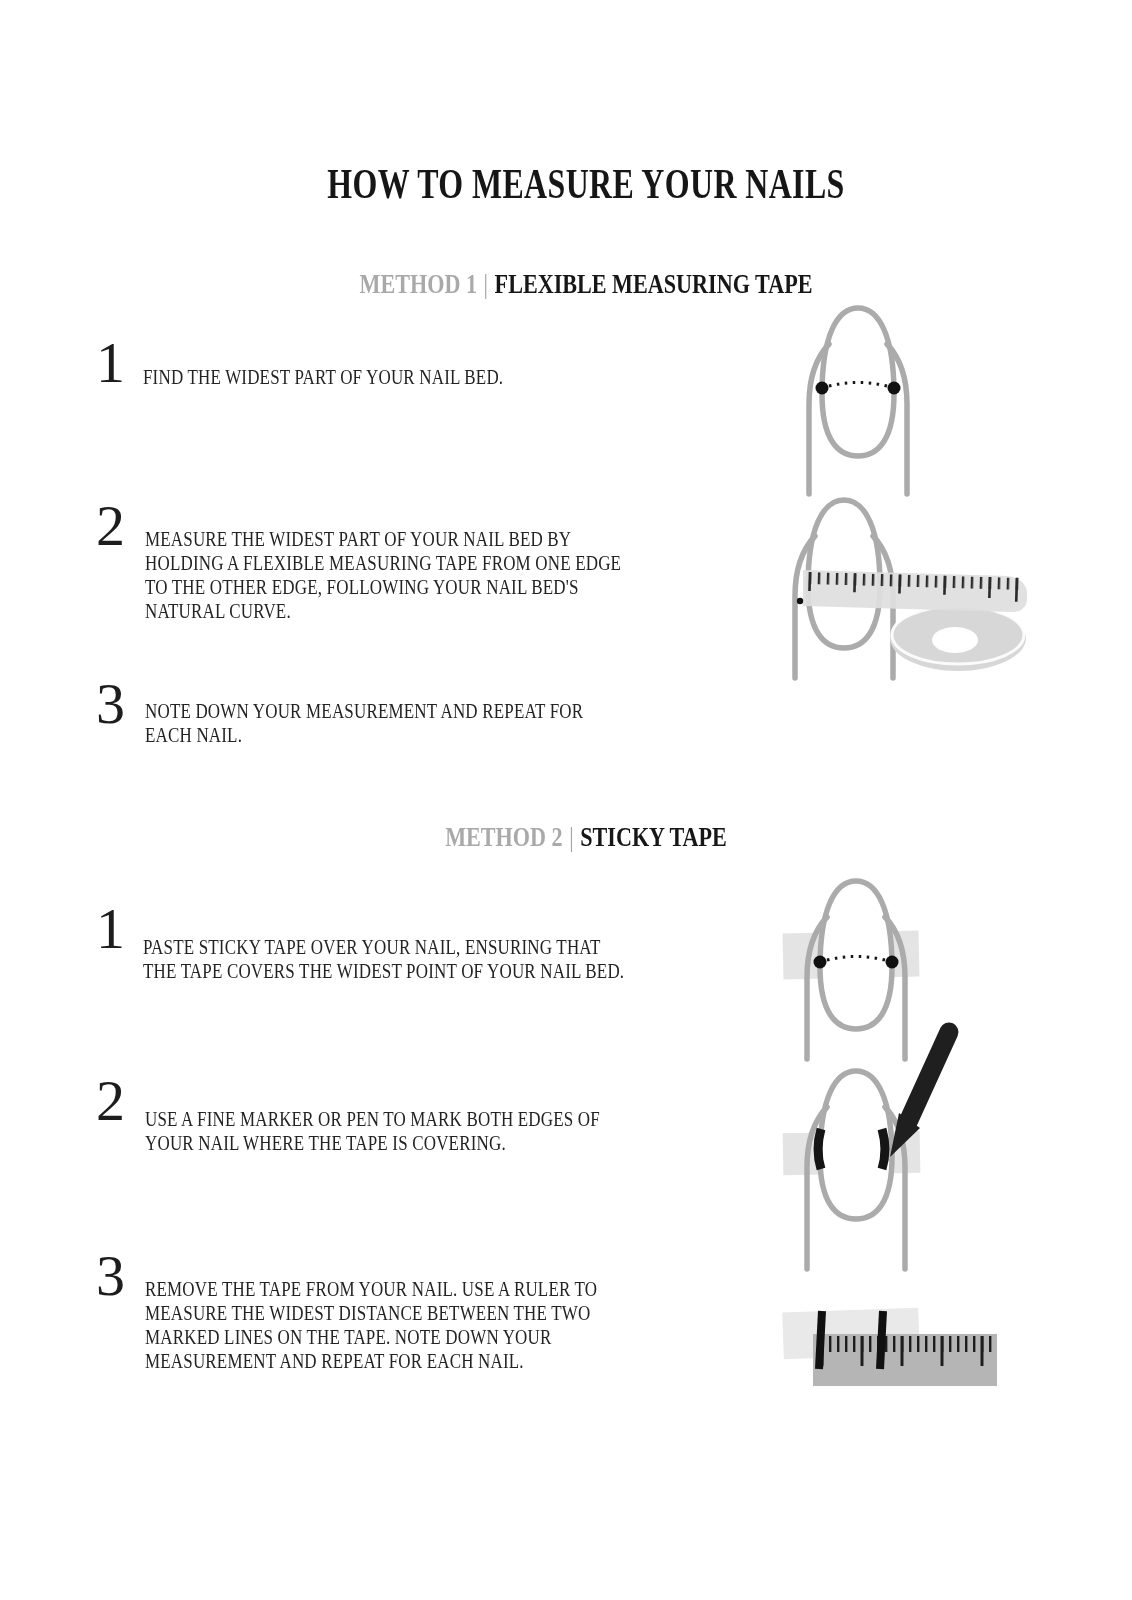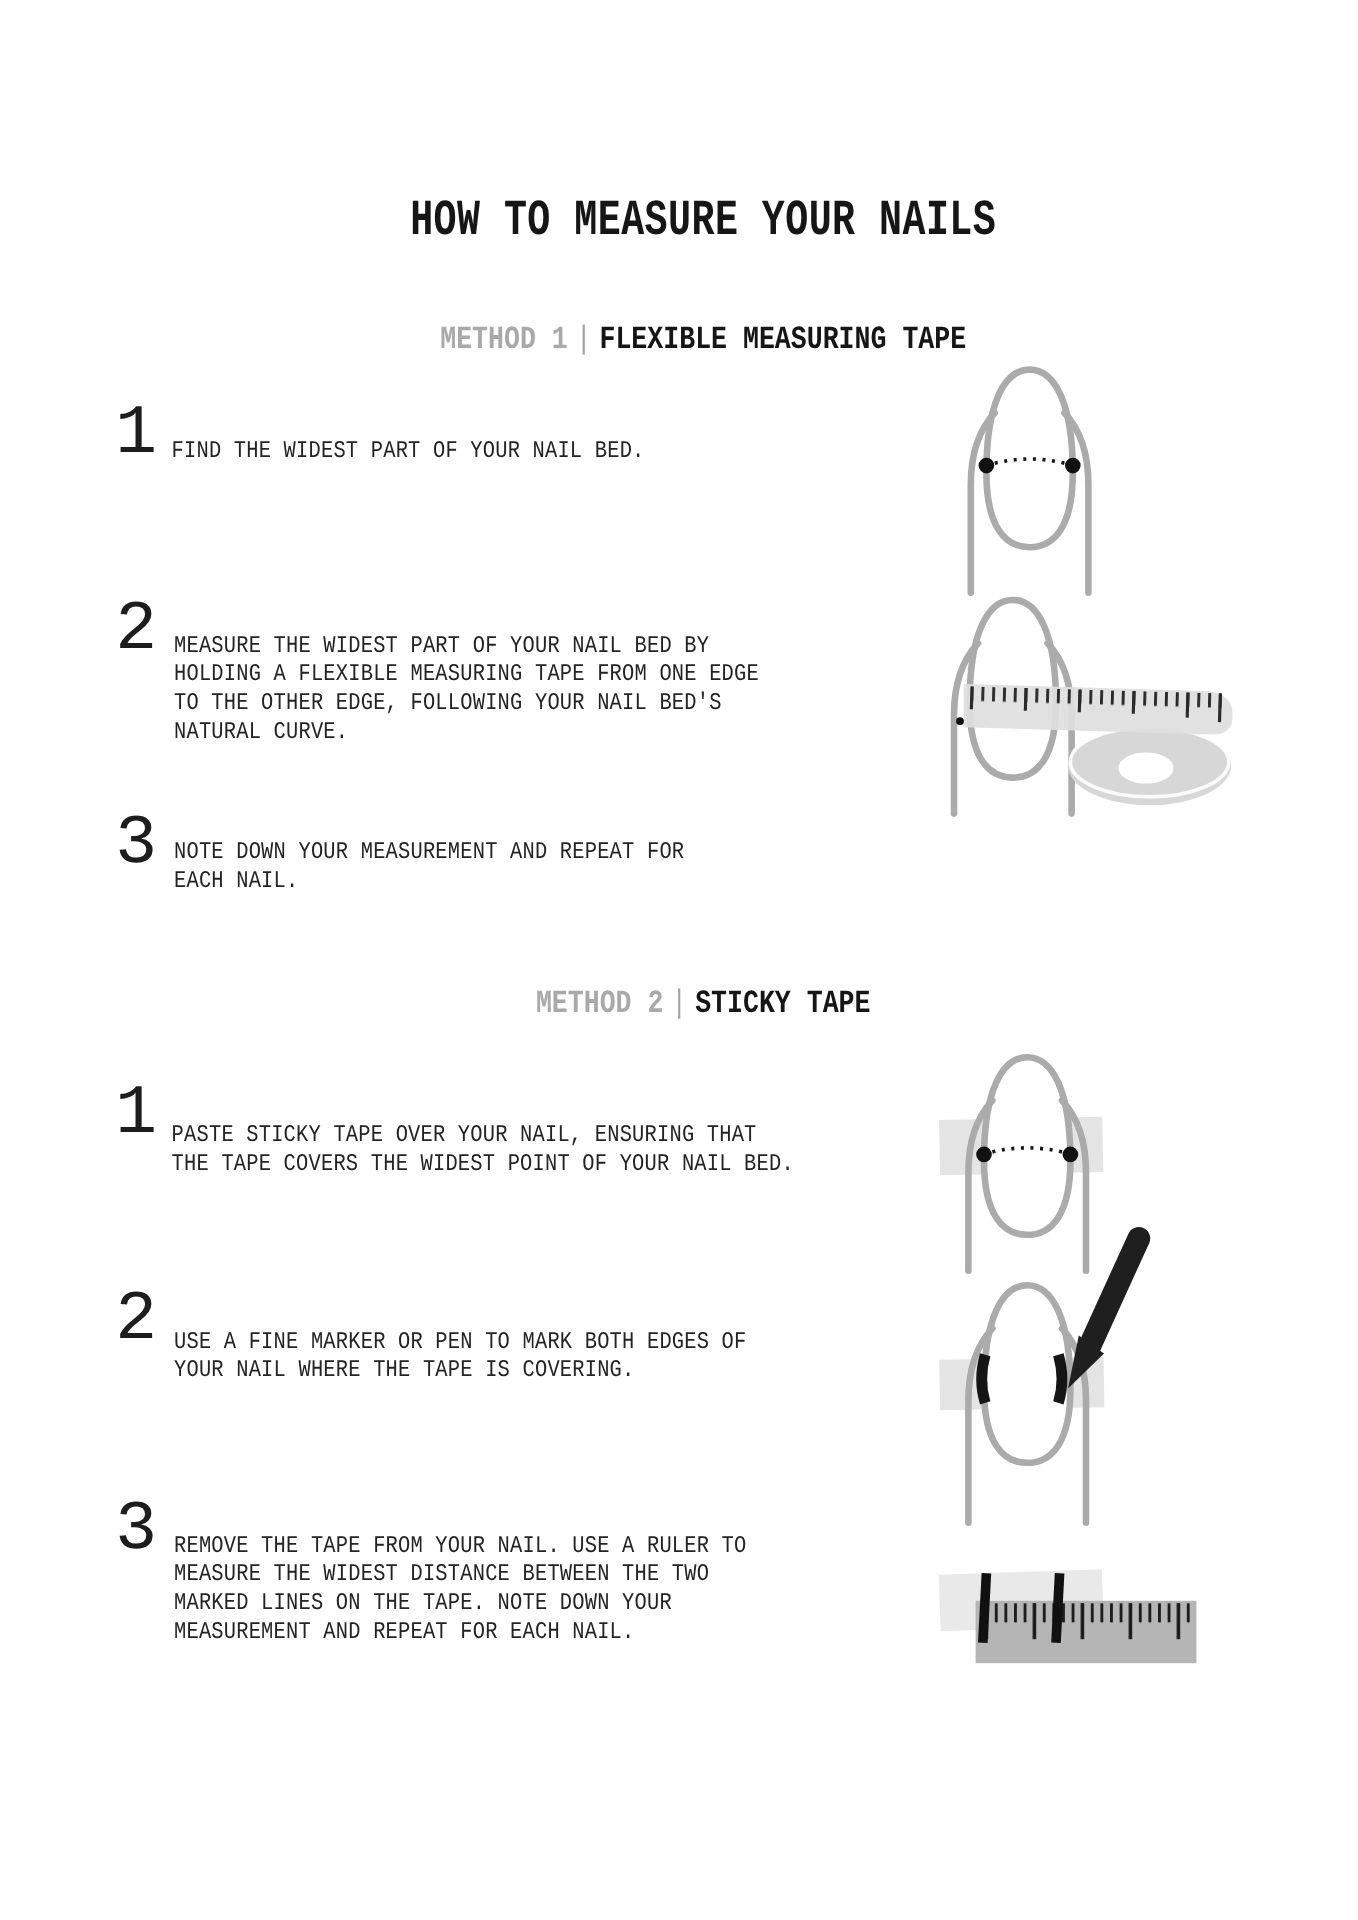--- a/index.html
+++ b/index.html
@@ -2,21 +2,21 @@
 <html><head>
 <meta charset="utf-8">
 <style>
   * { margin:0; padding:0; box-sizing:border-box; }
   html,body { background:#ffffff; }
   .page {
     position:relative;
     width:1132px; height:1600px;
     margin:0 auto;
     background:#ffffff;
-    font-family:Liberation Mono, monospace;
+    font-family:Liberation Serif, serif;
     color:#1d1d1d;
     overflow:hidden;
   }
   .title {
     position:absolute; top:159px; left:20px; width:1132px;
     text-align:center;
     font-size:42px; font-weight:bold; line-height:1.2;
     color:#161616;
     transform:scaleX(0.76); transform-origin:50% 50%;
     white-space:nowrap;

